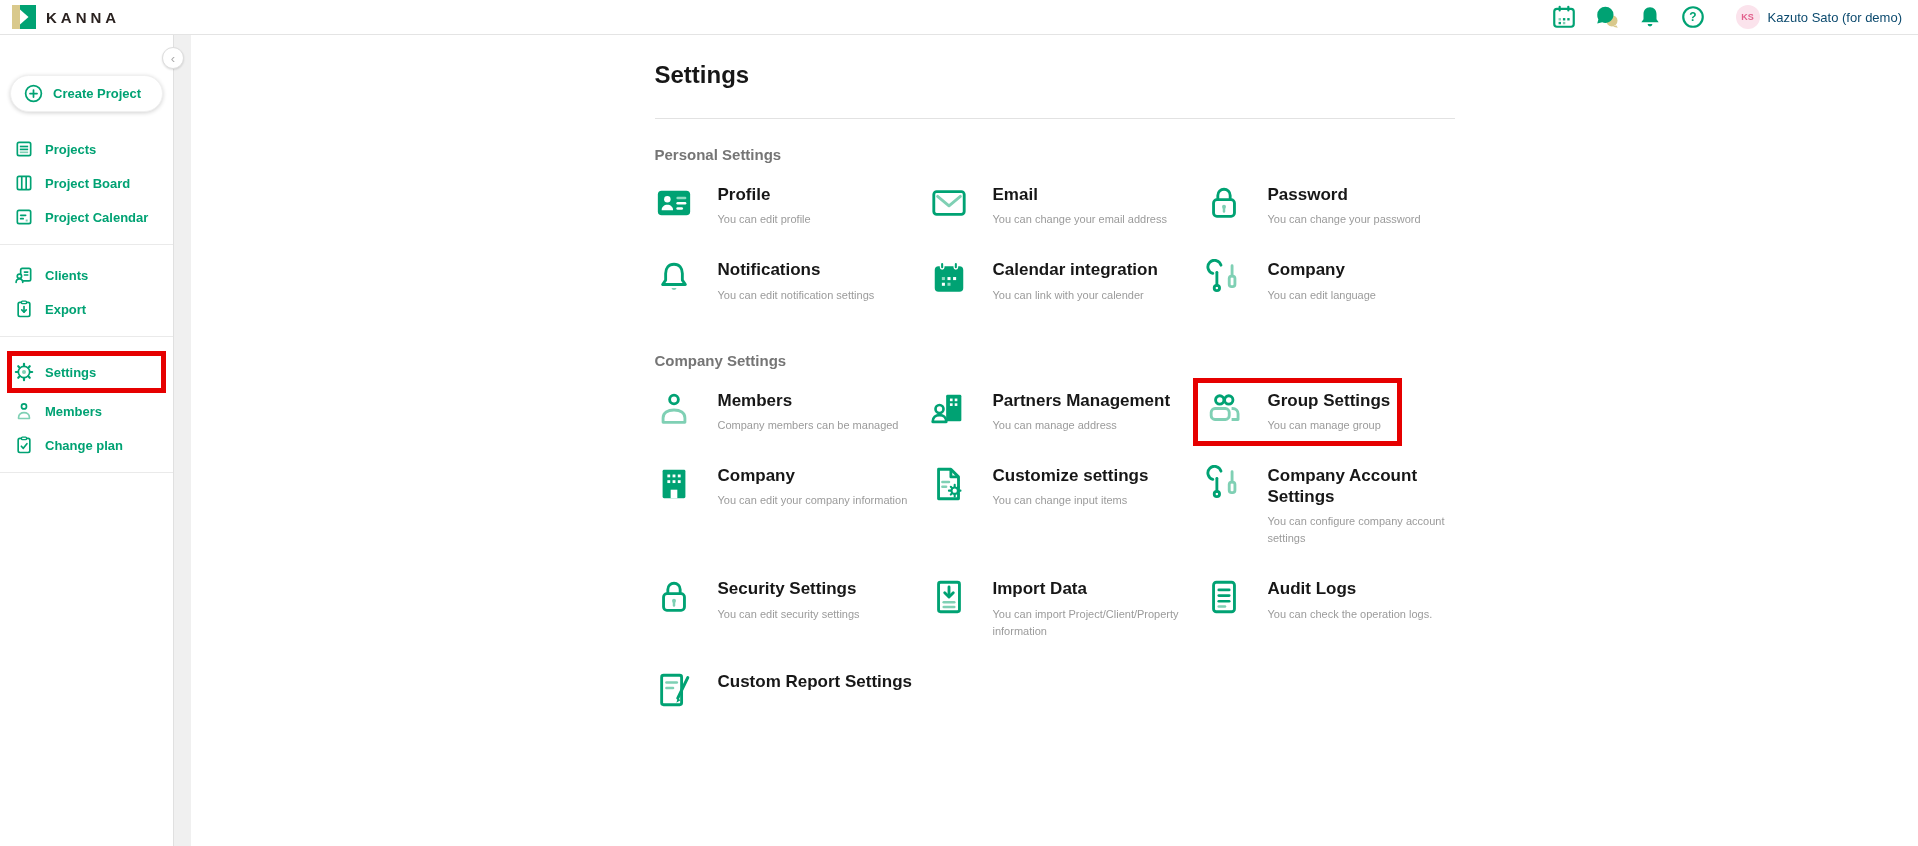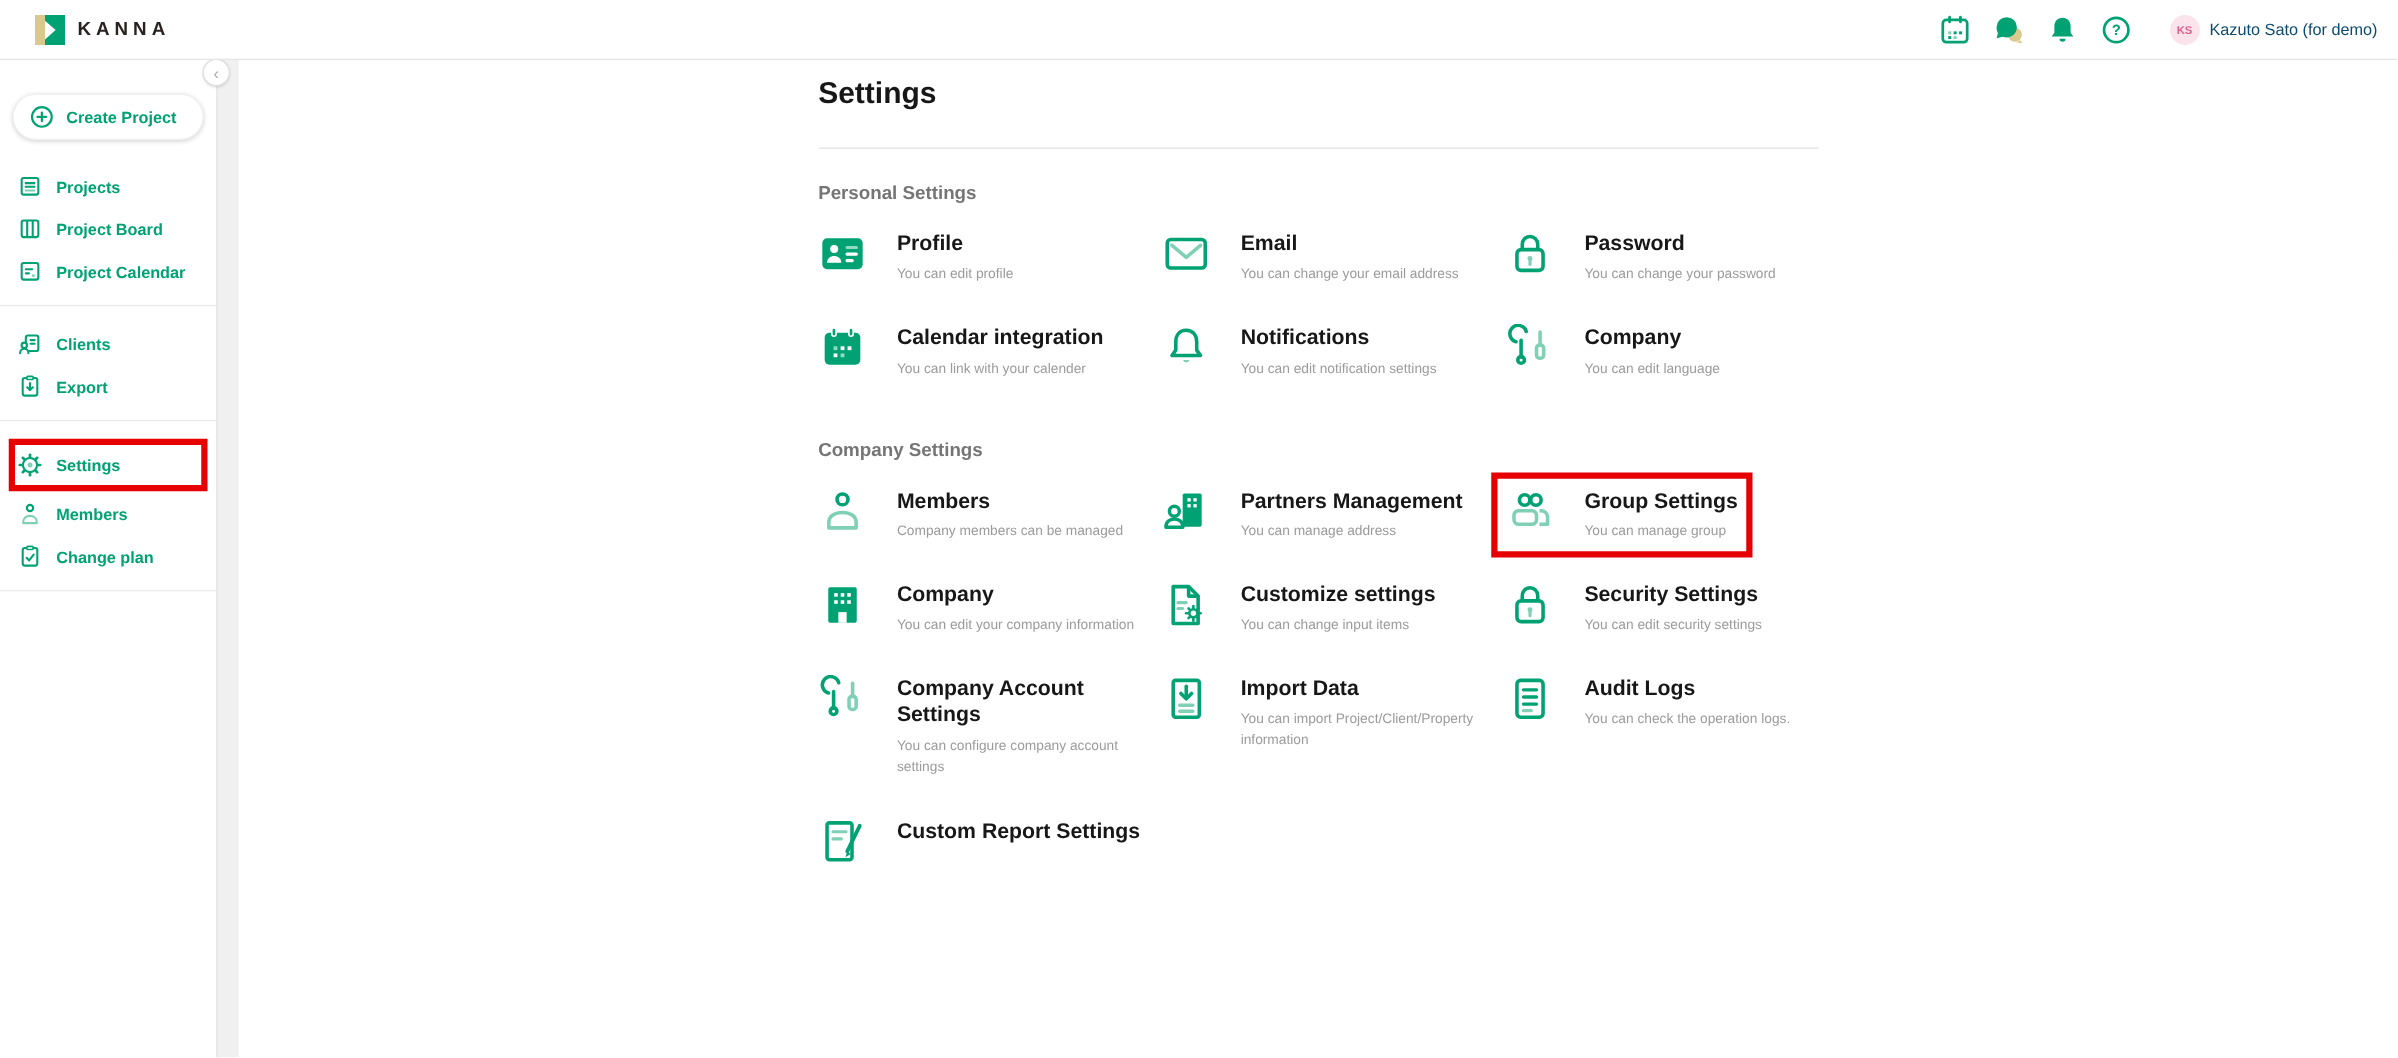--- a/index.html
+++ b/index.html
@@ -1,22 +1,22 @@
 <!DOCTYPE html>
 <html><head>
 <meta charset="utf-8">
 <style>
   * { margin:0; padding:0; box-sizing:border-box; }
   html,body { width:1918px; height:846px; }
   body { font-family:"Liberation Sans",sans-serif; background:#ffffff; overflow:hidden; }
 
   
-  .app-header { position:fixed; top:0; left:0; width:1918px; height:48px; background:#fff;
+  .app-header { position:fixed; top:0; left:0; width:1918px; height:35px; background:#fff;
     border-bottom:1px solid #e4e4e4; display:flex; align-items:center; justify-content:space-between;
-    padding:0 16px 0 28px; z-index:20; }
+    padding:0 16px 0 12px; z-index:20; }
   .logo { display:flex; align-items:center; gap:10px; background:none; border:none; cursor:pointer; }
   .logo-mark svg { width:24px; height:24px; display:block; }
   .logo-text { font-size:15px; font-weight:bold; color:#2a2220; letter-spacing:4px; }
   .header-right { display:flex; align-items:center; gap:16px; }
   .header-icons { display:flex; align-items:center; gap:17px; }
   .icon-btn { background:none; border:none; width:26px; height:26px; cursor:pointer; padding:0; }
   .icon-btn .icon svg { width:26px; height:26px; display:block; }
   .user { display:flex; align-items:center; gap:8px; cursor:pointer; margin-left:14px; }
   .avatar { width:24px; height:24px; border-radius:50%; background:#FBE3EC; color:#E2608C;
     font-size:9px; font-weight:bold; display:flex; align-items:center; justify-content:center; }
@@ -298,45 +298,45 @@
                   </svg>
                 </span>
                   <div class="tile-text">
                     <div class="tile-title">Password</div>
                     <div class="tile-desc">You can change your password</div>
                   </div>
                 </div>
               <div class="tile">
                   <span class="tile-icon">
                   <svg viewBox="0 0 40 40">
+                    <path d="M20 5.5c-5.8 0-8.8 4.3-8.8 9.8v6.9L8 26.8h24l-3.2-4.6v-6.9c0-5.5-3-9.8-8.8-9.8z" fill="none" stroke="#00A273" stroke-width="3" stroke-linejoin="round"></path>
+                    <path d="M17.3 30.5a2.8 2.8 0 0 0 5.4 0z" fill="#7FD0B4"></path>
+                  </svg>
+                </span>
+                  <div class="tile-text">
+                    <div class="tile-title">Notifications</div>
+                    <div class="tile-desc">You can edit notification settings</div>
+                  </div>
+                </div>
+              <div class="tile">
+                  <span class="tile-icon">
+                  <svg viewBox="0 0 40 40">
                     <rect x="5" y="7.5" width="30" height="27" rx="4" fill="#00A273"></rect>
                     <rect x="11" y="3.5" width="3.6" height="7" rx="1.8" fill="#00A273" stroke="#fff" stroke-width="1.4"></rect>
                     <rect x="25.4" y="3.5" width="3.6" height="7" rx="1.8" fill="#00A273" stroke="#fff" stroke-width="1.4"></rect>
                     <rect x="12.5" y="19" width="3.2" height="3.2" fill="#8FDCC2"></rect>
                     <rect x="18.4" y="19" width="3.2" height="3.2" fill="#fff"></rect>
                     <rect x="24.3" y="19" width="3.2" height="3.2" fill="#fff"></rect>
                     <rect x="12.5" y="25" width="3.2" height="3.2" fill="#fff"></rect>
                     <rect x="18.4" y="25" width="3.2" height="3.2" fill="#8FDCC2"></rect>
                   </svg>
                 </span>
                   <div class="tile-text">
                     <div class="tile-title">Calendar integration</div>
                     <div class="tile-desc">You can link with your calender</div>
-                  </div>
-                </div>
-              <div class="tile">
-                  <span class="tile-icon">
-                  <svg viewBox="0 0 40 40">
-                    <path d="M20 5.5c-5.8 0-8.8 4.3-8.8 9.8v6.9L8 26.8h24l-3.2-4.6v-6.9c0-5.5-3-9.8-8.8-9.8z" fill="none" stroke="#00A273" stroke-width="3" stroke-linejoin="round"></path>
-                    <path d="M17.3 30.5a2.8 2.8 0 0 0 5.4 0z" fill="#7FD0B4"></path>
-                  </svg>
-                </span>
-                  <div class="tile-text">
-                    <div class="tile-title">Notifications</div>
-                    <div class="tile-desc">You can edit notification settings</div>
                   </div>
                 </div>
               <div class="tile">
                   <span class="tile-icon">
                   <svg viewBox="0 0 40 40">
                     <g stroke="#00A273" fill="none" stroke-width="3" stroke-linecap="round">
                       <path d="M16.8 6.5a7 7 0 1 0-8.6 8.6"></path>
                       <line x1="12.5" y1="14" x2="12.5" y2="28"></line>
                     </g>
                     <circle cx="12.5" cy="30.5" r="2.8" fill="none" stroke="#00A273" stroke-width="3"></circle>
@@ -439,53 +439,53 @@
                   </svg>
                 </span>
                   <div class="tile-text">
                     <div class="tile-title">Customize settings</div>
                     <div class="tile-desc">You can change input items</div>
                   </div>
                 </div>
               <div class="tile">
                   <span class="tile-icon">
                   <svg viewBox="0 0 40 40">
-                    <rect x="9" y="16.5" width="22" height="17.5" rx="3.5" fill="none" stroke="#00A273" stroke-width="3"></rect>
-                    <path d="M13.5 16.5V12a6.5 6.5 0 0 1 13 0v4.5" fill="none" stroke="#00A273" stroke-width="3"></path>
-                    <circle cx="20" cy="24" r="2.1" fill="#7FD0B4"></circle>
-                    <line x1="20" y1="25.5" x2="20" y2="29" stroke="#7FD0B4" stroke-width="2.6" stroke-linecap="round"></line>
-                  </svg>
-                </span>
-                  <div class="tile-text">
-                    <div class="tile-title">Security Settings</div>
-                    <div class="tile-desc">You can edit security settings</div>
-                  </div>
-                </div>
-              <div class="tile">
-                  <span class="tile-icon">
-                  <svg viewBox="0 0 40 40">
                     <g stroke="#00A273" fill="none" stroke-width="3" stroke-linecap="round">
                       <path d="M16.8 6.5a7 7 0 1 0-8.6 8.6"></path>
                       <line x1="12.5" y1="14" x2="12.5" y2="28"></line>
                     </g>
                     <circle cx="12.5" cy="30.5" r="2.8" fill="none" stroke="#00A273" stroke-width="3"></circle>
                     <g stroke="#7FD0B4" fill="none" stroke-width="3" stroke-linecap="round">
                       <line x1="28.5" y1="7" x2="28.5" y2="18"></line>
                       <rect x="25.5" y="18" width="6" height="11" rx="2.5"></rect>
                     </g>
                   </svg>
                 </span>
                   <div class="tile-text">
                     <div class="tile-title">Company Account Settings</div>
                     <div class="tile-desc">You can configure company account settings</div>
                   </div>
                 </div>
               <div class="tile">
                   <span class="tile-icon">
                   <svg viewBox="0 0 40 40">
+                    <rect x="9" y="16.5" width="22" height="17.5" rx="3.5" fill="none" stroke="#00A273" stroke-width="3"></rect>
+                    <path d="M13.5 16.5V12a6.5 6.5 0 0 1 13 0v4.5" fill="none" stroke="#00A273" stroke-width="3"></path>
+                    <circle cx="20" cy="24" r="2.1" fill="#7FD0B4"></circle>
+                    <line x1="20" y1="25.5" x2="20" y2="29" stroke="#7FD0B4" stroke-width="2.6" stroke-linecap="round"></line>
+                  </svg>
+                </span>
+                  <div class="tile-text">
+                    <div class="tile-title">Security Settings</div>
+                    <div class="tile-desc">You can edit security settings</div>
+                  </div>
+                </div>
+              <div class="tile">
+                  <span class="tile-icon">
+                  <svg viewBox="0 0 40 40">
                     <rect x="9" y="4.5" width="22" height="31" rx="2" fill="none" stroke="#00A273" stroke-width="3"></rect>
                     <line x1="20" y1="9.5" x2="20" y2="19" stroke="#00A273" stroke-width="3" stroke-linecap="round"></line>
                     <polyline points="15.5,15.5 20,20 24.5,15.5" fill="none" stroke="#00A273" stroke-width="3" stroke-linecap="round" stroke-linejoin="round"></polyline>
                     <line x1="14.5" y1="25.5" x2="25.5" y2="25.5" stroke="#7FD0B4" stroke-width="2.8" stroke-linecap="round"></line>
                     <line x1="14.5" y1="30.5" x2="25.5" y2="30.5" stroke="#7FD0B4" stroke-width="2.8" stroke-linecap="round"></line>
                   </svg>
                 </span>
                   <div class="tile-text">
                     <div class="tile-title">Import Data</div>
                     <div class="tile-desc">You can import Project/Client/Property information</div>

